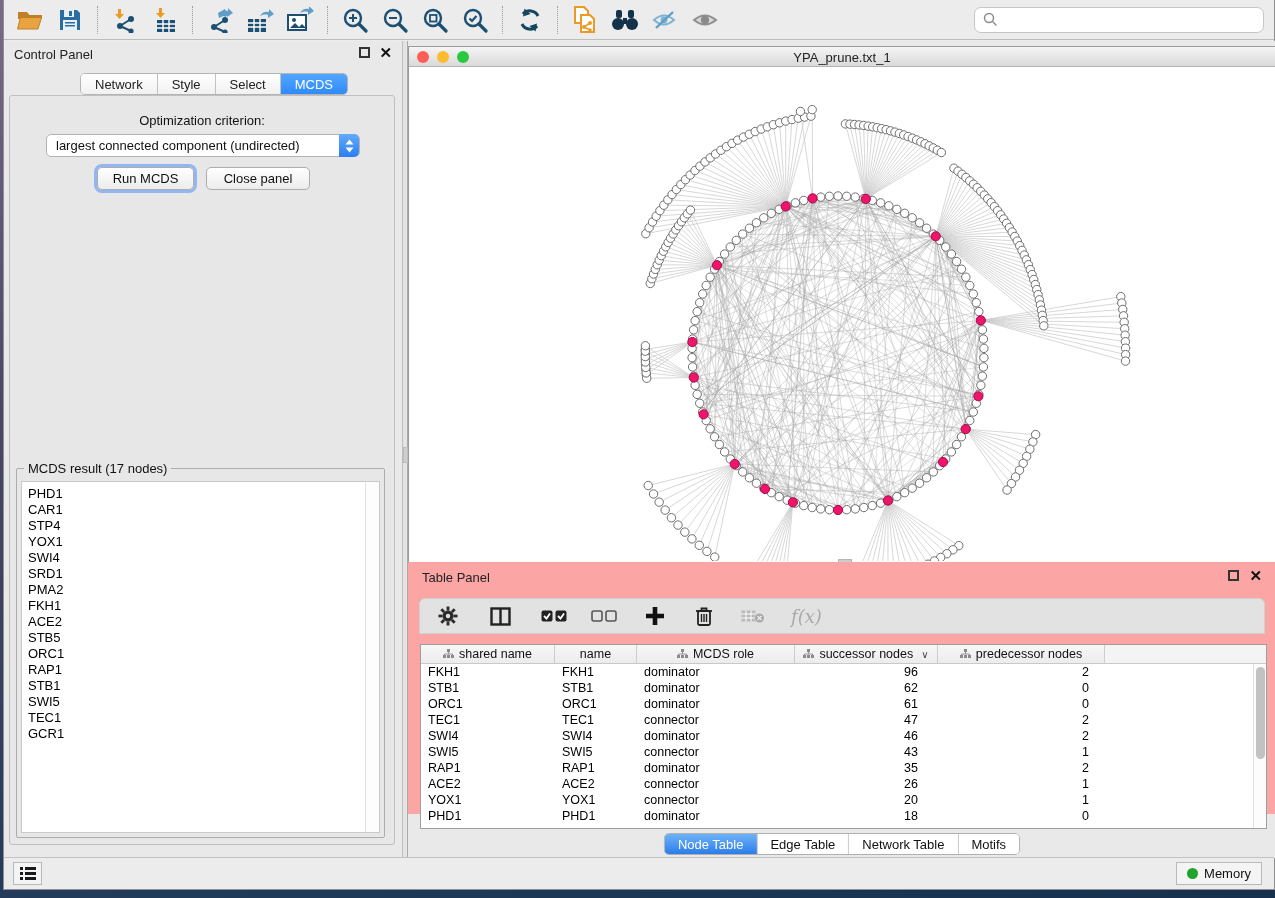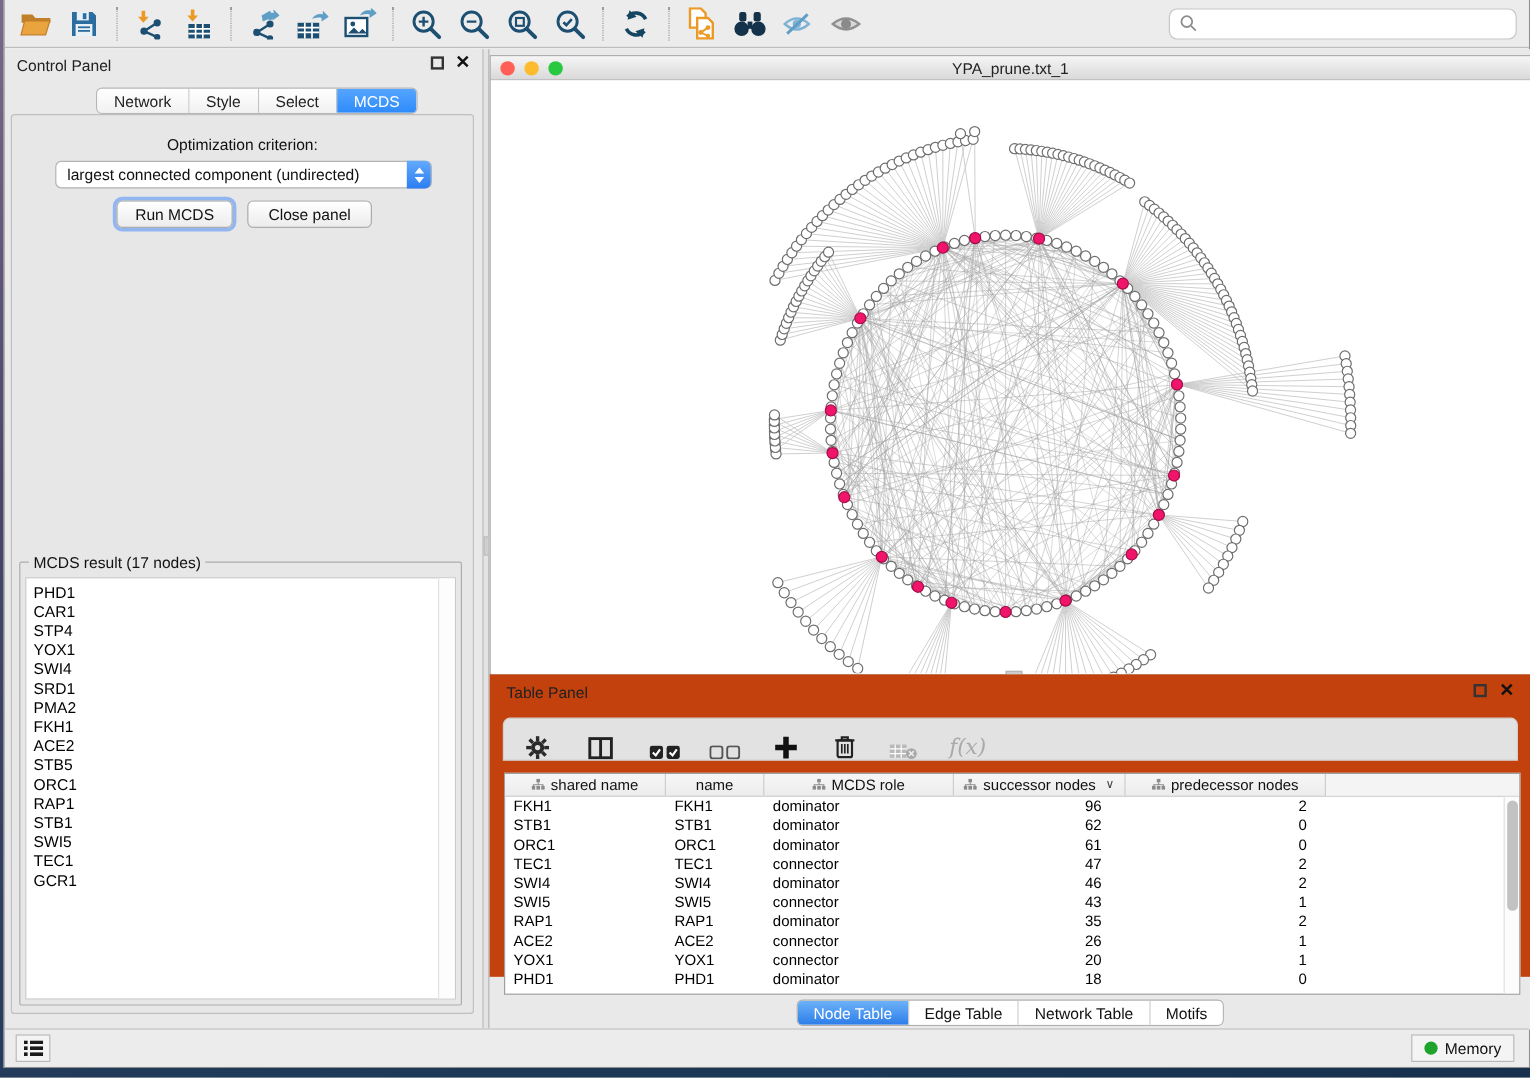--- a/index.html
+++ b/index.html
@@ -75,26 +75,26 @@
   .net-window { position:absolute; left:0px; top:5px; width:868px; height:517px;
     border:1px solid #9b9b9b; background:#fff; }
   .net-titlebar { position:absolute; left:0; top:0; width:100%; height:20px;
     background:linear-gradient(#f5f5f5,#d9d9d9); border-bottom:1px solid #b4b4b4; }
   .traffic { position:absolute; left:8px; top:4px; display:flex; gap:8px; }
   .traffic span { width:12px; height:12px; border-radius:50%; display:block; }
   .net-title { position:absolute; left:0; right:0; top:3px; text-align:center; font-size:13px; color:#222; }
   .net-canvas { position:absolute; left:0; top:20px; width:866px; height:494px; background:#fff; }
 
   
-  .table-panel { position:absolute; left:0px; top:521px; width:868px; height:252px; background:#c2410c; }
+  .table-panel { position:absolute; left:0px; top:521px; width:868px; height:252px; background:#fca5a5; }
   .tp-title { position:absolute; left:14px; top:8px; font-size:13px; color:#222; }
   .tp-btns { position:absolute; right:14px; top:8px; display:flex; gap:10px; align-items:center; }
   .tp-toolbar { position:absolute; left:11px; right:11px; top:36px; height:36px;
     background:#e2e2e2; border:1px solid #d0d0d0; border-radius:6px 6px 0 0;
-    display:flex; align-items:flex-end; gap:18px; padding-left:18px; }
+    display:flex; align-items:center; gap:18px; padding-left:18px; }
   .tp-tool { display:flex; align-items:center; justify-content:center; }
   .fx-label { font-family:"DejaVu Serif", serif; font-style:italic; font-size:18px; color:#a9a9a9; }
 
   .table-box { position:absolute; left:12px; right:9px; top:82px; height:185px;
     background:#fff; border:1px solid #9e9e9e; overflow:hidden; }
   .tbl-header { display:grid; grid-template-columns:134px 82px 158px 143px 167px 1fr;
     height:19px; background:linear-gradient(#f7f7f7,#ececec); border-bottom:1px solid #c9c9c9; }
   .tbl-header .hcell { display:flex; align-items:center; justify-content:center; gap:5px;
     font-size:12.5px; color:#111; border-right:1px solid #cdcdcd; position:relative; }
   .tbl-header .hcell:last-child { border-right:none; background:#f4f4f4; }

